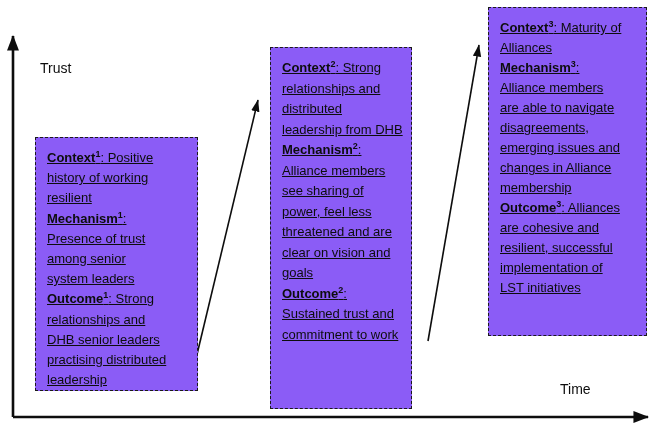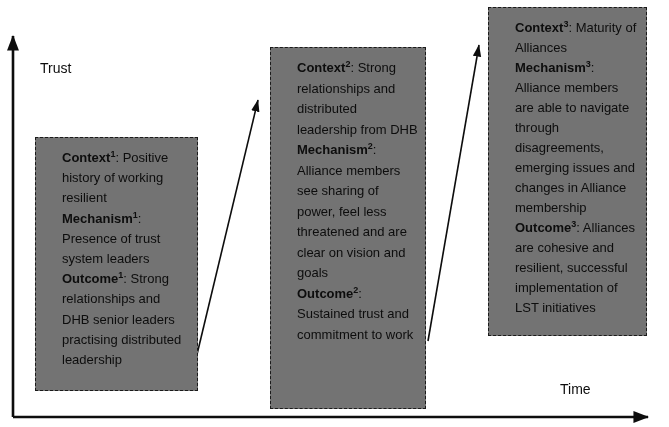--- a/index.html
+++ b/index.html
@@ -24,25 +24,26 @@
     line-height: 16px;
     color: #0d0d0d;
     white-space: nowrap;
   }
   .axis-label.y { left: 40px; top: 60px; }
   .axis-label.x { left: 560px; top: 381px; }
   .box {
     position: absolute;
     box-sizing: border-box;
     border: 1px dashed #1a1a1a;
-    background: #737373;
-    padding: 10px 5px 3px 26px;
+    background: #8b5cf6;
+    padding: 10px 5px 3px 11px;
+    text-decoration: underline;
   }
   .box1 { left: 35px;  top: 137px; width: 163px; height: 254px; }
-  .box2 { left: 270px; top: 47px;  width: 156px; height: 362px; }
+  .box2 { left: 270px; top: 47px;  width: 142px; height: 362px; }
   .box3 { left: 488px; top: 7px;   width: 159px; height: 329px; }
   .box-text { font-size: 13px; color: #0d0d0d; }
   .box1 .box-text .line { line-height: 20.2px; }
   .box2 .box-text .line { line-height: 20.5px; }
   .box3 .box-text .line { line-height: 20.0px; }
   .line { white-space: nowrap; }
   .line .b { font-weight: bold; }
   .line sup {
     font-size: 9px;
     line-height: 0;
@@ -72,20 +73,21 @@
   <div class="axis-label y">Trust</div>
   <div class="axis-label x">Time</div>
 
   <div class="box box1">
     <div class="box-text">
         <div class="line"><span class="b">Context</span><sup class="b">1</sup><span>: Positive</span></div>
         <div class="line"><span>history of working</span></div>
         <div class="line"><span>resilient</span></div>
         <div class="line"><span class="b">Mechanism</span><sup class="b">1</sup><span>:</span></div>
         <div class="line"><span>Presence of trust</span></div>
+        <div class="line"><span>among senior</span></div>
         <div class="line"><span>system leaders</span></div>
         <div class="line"><span class="b">Outcome</span><sup class="b">1</sup><span>: Strong</span></div>
         <div class="line"><span>relationships and</span></div>
         <div class="line"><span>DHB senior leaders</span></div>
         <div class="line"><span>practising distributed</span></div>
         <div class="line"><span>leadership</span></div>
       </div>
   </div>
 
   <div class="box box2">
@@ -107,21 +109,20 @@
       </div>
   </div>
 
   <div class="box box3">
     <div class="box-text">
         <div class="line"><span class="b">Context</span><sup class="b">3</sup><span>: Maturity of</span></div>
         <div class="line"><span>Alliances</span></div>
         <div class="line"><span class="b">Mechanism</span><sup class="b">3</sup><span>:</span></div>
         <div class="line"><span>Alliance members</span></div>
         <div class="line"><span>are able to navigate</span></div>
-        <div class="line"><span>through</span></div>
         <div class="line"><span>disagreements,</span></div>
         <div class="line"><span>emerging issues and</span></div>
         <div class="line"><span>changes in Alliance</span></div>
         <div class="line"><span>membership</span></div>
         <div class="line"><span class="b">Outcome</span><sup class="b">3</sup><span>: Alliances</span></div>
         <div class="line"><span>are cohesive and</span></div>
         <div class="line"><span>resilient, successful</span></div>
         <div class="line"><span>implementation of</span></div>
         <div class="line"><span>LST initiatives</span></div>
       </div>

